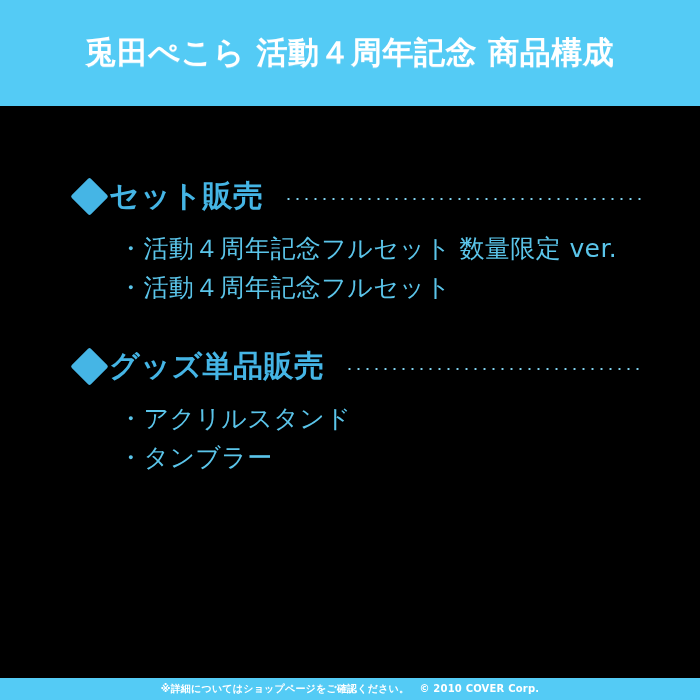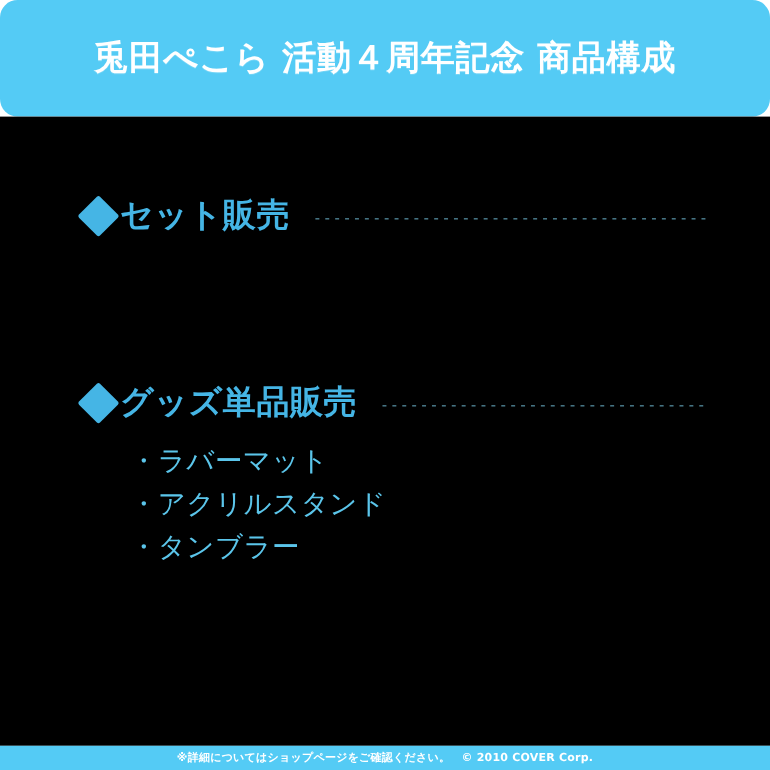--- a/index.html
+++ b/index.html
@@ -17,21 +17,20 @@
 
   
   #header-band {
     position: absolute;
     left: 0;
     top: 0;
     width: 700px;
     height: 106px;
     background: #54cbf5;
     box-sizing: border-box;
-    border-radius: 16px;
   }
   #header-title {
     position: absolute;
     left: 0;
     top: 0;
     width: 700px;
     height: 106px;
     display: flex;
     align-items: center;
     justify-content: center;
@@ -140,30 +139,33 @@
 </div>
 
 <div id="body-area">
 
   <div class="section" id="section-set">
     <div class="section-head">
       <span class="diamond-icon"></span>
       <span class="section-title">セット販売</span>
       <span class="dotted-rule"></span>
     </div>
+    <ul class="item-list" id="list-set">
+      <li>・活動４周年記念フルセット 数量限定 ver.</li>
+      <li>・活動４周年記念フルセット</li>
+    </ul>
   </div>
 
   <div class="section" id="section-goods">
     <div class="section-head">
       <span class="diamond-icon"></span>
       <span class="section-title">グッズ単品販売</span>
       <span class="dotted-rule"></span>
     </div>
     <ul class="item-list" id="list-goods">
-      <li>・ラバーマット</li>
       <li>・アクリルスタンド</li>
       <li>・タンブラー</li>
     </ul>
   </div>
 
 </div>
 
 <div id="footer-band">
   <span id="footer-text">※詳細についてはショップページをご確認ください。　© 2010 COVER Corp.</span>
 </div>

